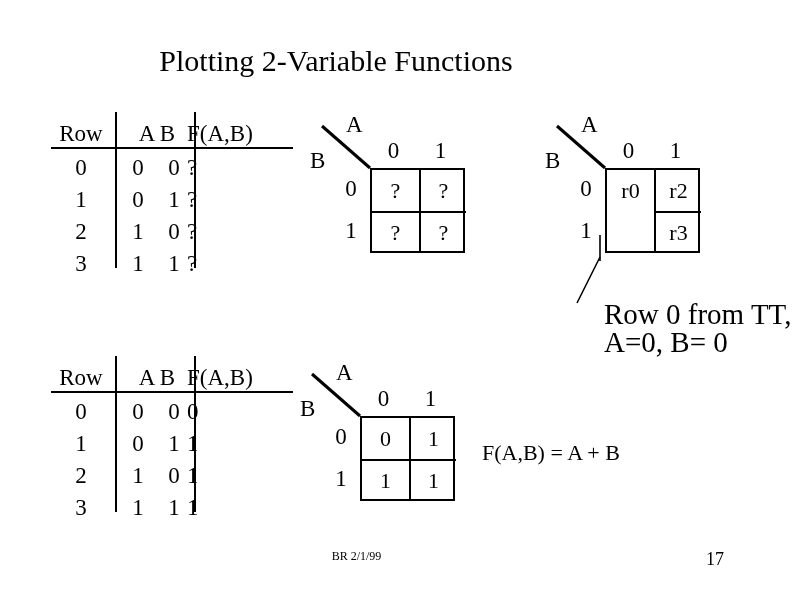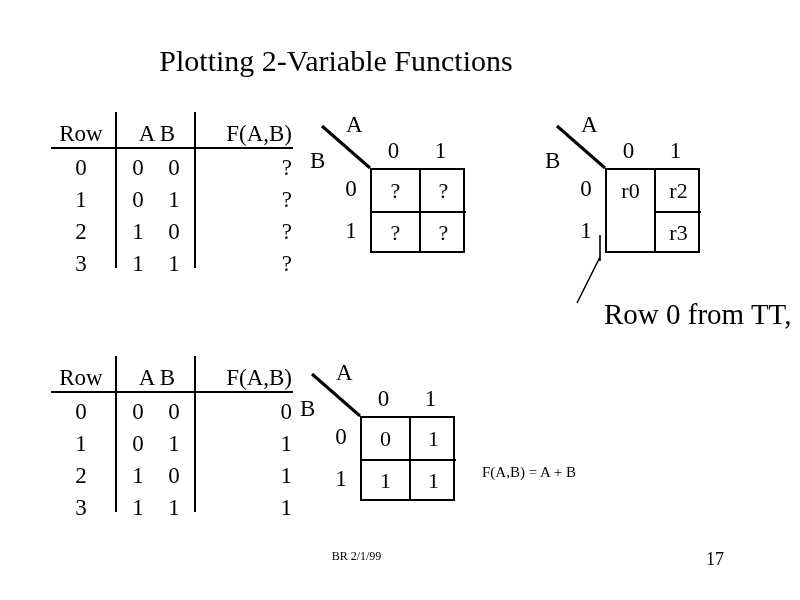--- a/index.html
+++ b/index.html
@@ -71,23 +71,23 @@
     text-align: center;
   }
   .tt .c-b {
     position: absolute;
     left: 110px;
     width: 32px;
     text-align: center;
   }
   .tt .c-f {
     position: absolute;
-    left: 158px;
+    left: 139px;
     width: 86px;
-    text-align: right;
+    text-align: left;
   }
   .tt .hdr { top: 0px; }
   .tt .r0 { top: 34px; }
   .tt .r1 { top: 66px; }
   .tt .r2 { top: 98px; }
   .tt .r3 { top: 130px; }
 
   .tt .vline {
     position: absolute;
     top: -4px;
@@ -197,23 +197,22 @@
     font-size: 29px;
     line-height: 28px;
     white-space: nowrap;
   }
 
   
   .formula {
     position: absolute;
     left: 482px;
     top: 440px;
-    font-size: 15px;
+    font-size: 22px;
     white-space: nowrap;
-    margin-top: 24px;
   }
 
   
   .footer-note {
     position: absolute;
     left: 0;
     top: 549px;
     width: 713px;
     text-align: center;
     font-size: 12px;
@@ -308,20 +307,21 @@
   </div>
 
   <svg class="anno-line" viewBox="0 0 70 70">
     <line x1="22" y1="68" x2="45" y2="22" stroke="#000" stroke-width="1.6"></line>
     <line x1="45" y1="26" x2="45" y2="-20" stroke="#000" stroke-width="1.6"></line>
     <polygon points="45,-26 41,-12 49,-12" fill="#000"></polygon>
   </svg>
 
   <div class="anno-text">
     <div>Row 0 from TT,</div>
+    <div>A=0, B= 0</div>
   </div>
 
   <div class="tt" id="tt-bot">
     <div class="tt-grid">
       <div class="vline vline-1"></div>
       <div class="vline vline-2"></div>
       <div class="hline"></div>
 
       <div class="hdr">
         <span class="c-row">Row</span>

